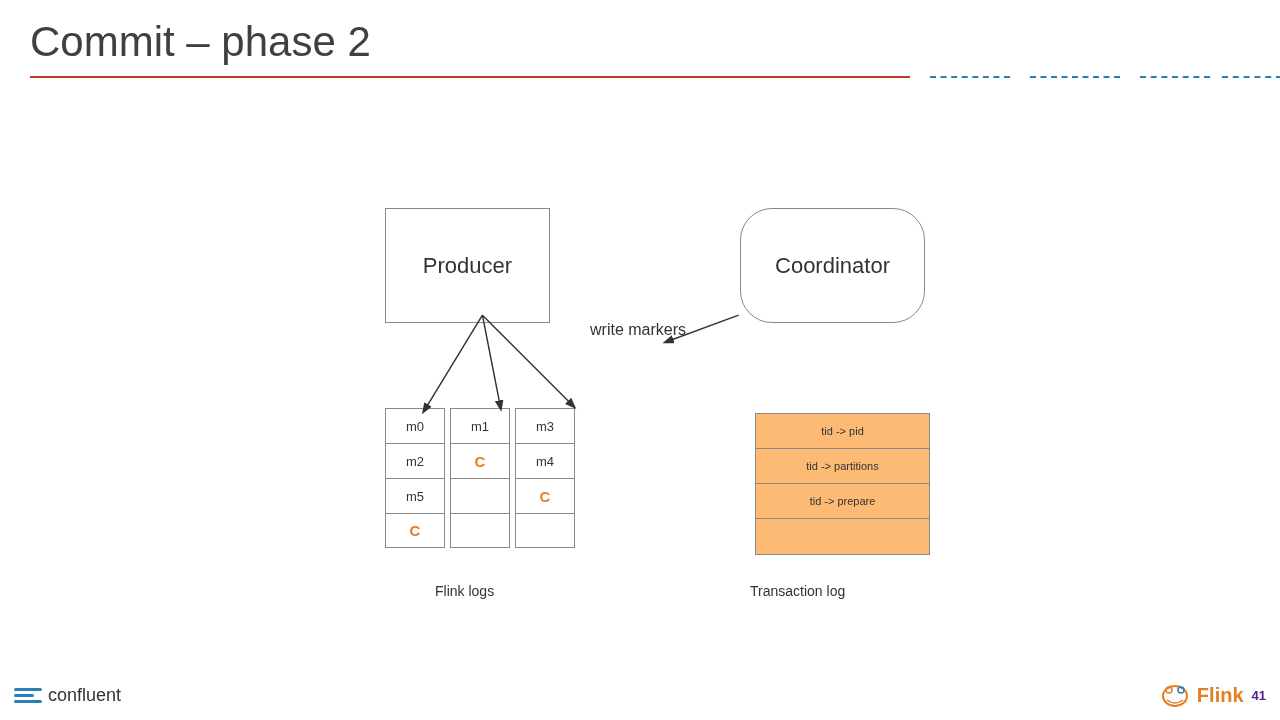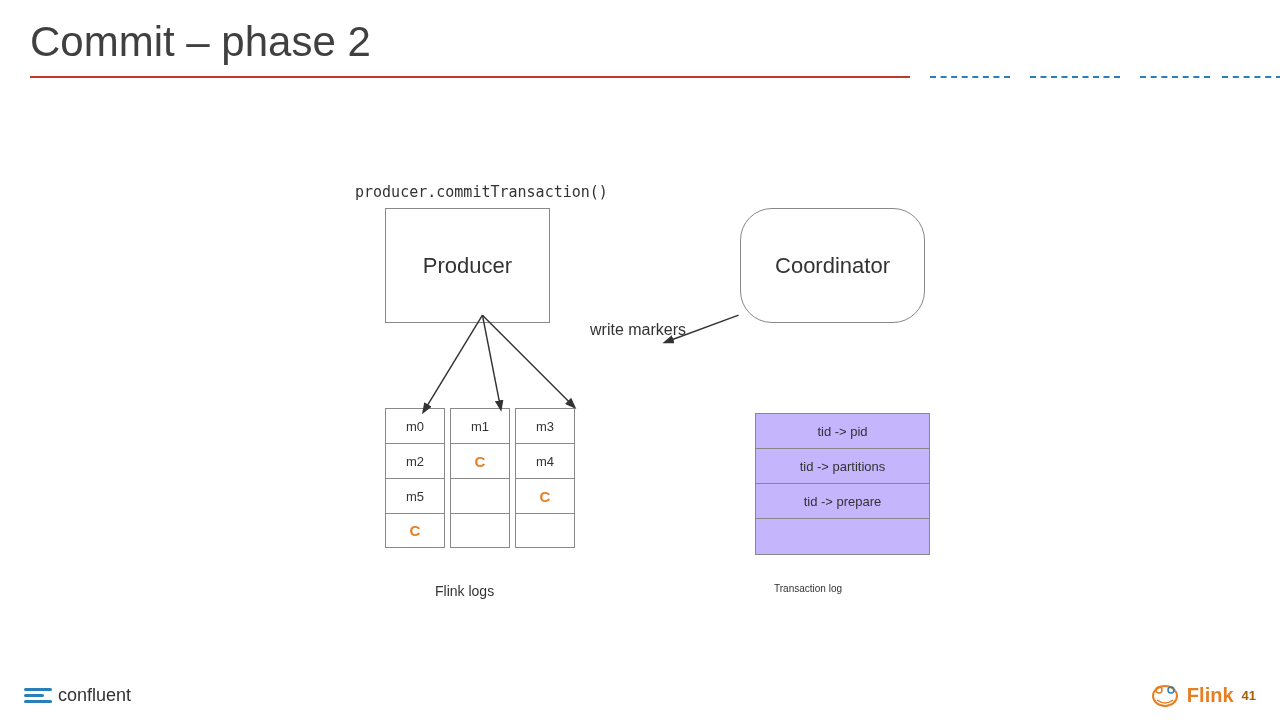--- a/index.html
+++ b/index.html
@@ -177,48 +177,48 @@
       left: 755px;
       width: 175px;
       border: 1px solid #888;
     }
     .tx-cell {
       height: 35px;
       border-bottom: 1px solid #888;
       display: flex;
       align-items: center;
       justify-content: center;
-      font-size: 13px;
-      color: #333;
-      background: #c4b5fd;
+      font-size: 11px;
+      color: #333;
+      background: #fdba74;
     }
     .tx-cell:last-child {
       border-bottom: none;
       height: 35px;
     }
 
     
     .tx-log-label {
       position: absolute;
       top: 495px;
-      left: 774px;
-      font-size: 10px;
+      left: 750px;
+      font-size: 14px;
       color: #333;
     }
 
     
     .footer {
       position: absolute;
       bottom: 10px;
       left: 0;
       right: 0;
       display: flex;
       align-items: center;
       justify-content: space-between;
-      padding: 0 24px;
+      padding: 0 14px;
     }
     .confluent-logo {
       display: flex;
       align-items: center;
       gap: 6px;
       font-size: 18px;
       color: #333;
       font-weight: 500;
     }
     .confluent-icon {
@@ -241,21 +241,21 @@
     .flink-logo {
       display: flex;
       align-items: center;
       gap: 4px;
       font-size: 20px;
       font-weight: 600;
       color: #e67e22;
     }
     .page-num {
       font-size: 13px;
-      color: #a16207;
+      color: #4c1d95;
       margin-left: 4px;
     }
 
     
     .arrows-svg {
       position: absolute;
       top: 0;
       left: 0;
       width: 100%;
       height: 100%;
@@ -271,21 +271,20 @@
     <div class="line-solid"></div>
     <div class="line-dashed-1"></div>
     <div class="line-dashed-2"></div>
     <div class="line-dashed-3"></div>
     <div class="line-dashed-4"></div>
   </div>
 </div>
 
 <div class="diagram">
 
-  <div class="commit-label">producer.commitTransaction()</div>
 
   <div class="producer-box">
     <span>Producer</span>
   </div>
 
   <div class="coordinator-box">
     <span>Coordinator</span>
   </div>
 
   <div class="write-markers">write markers</div>

